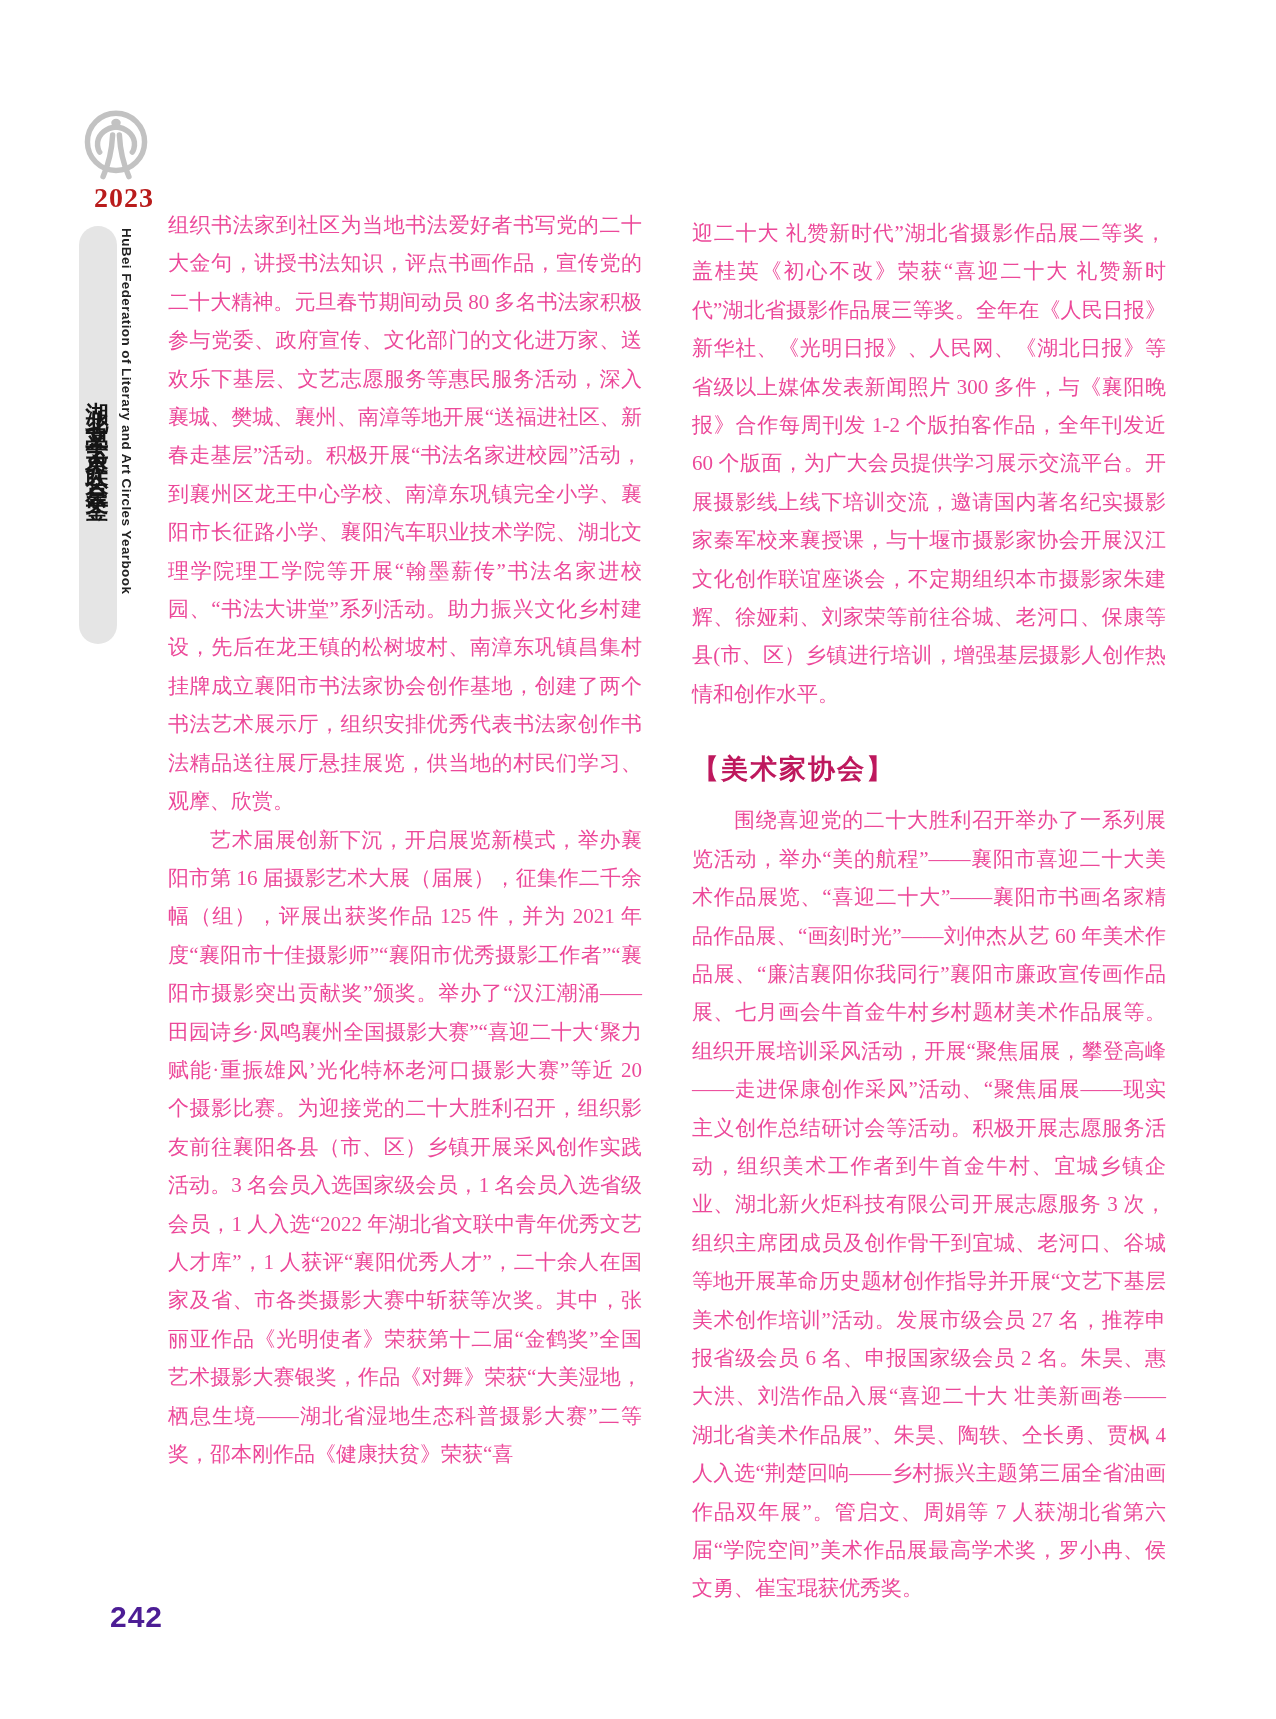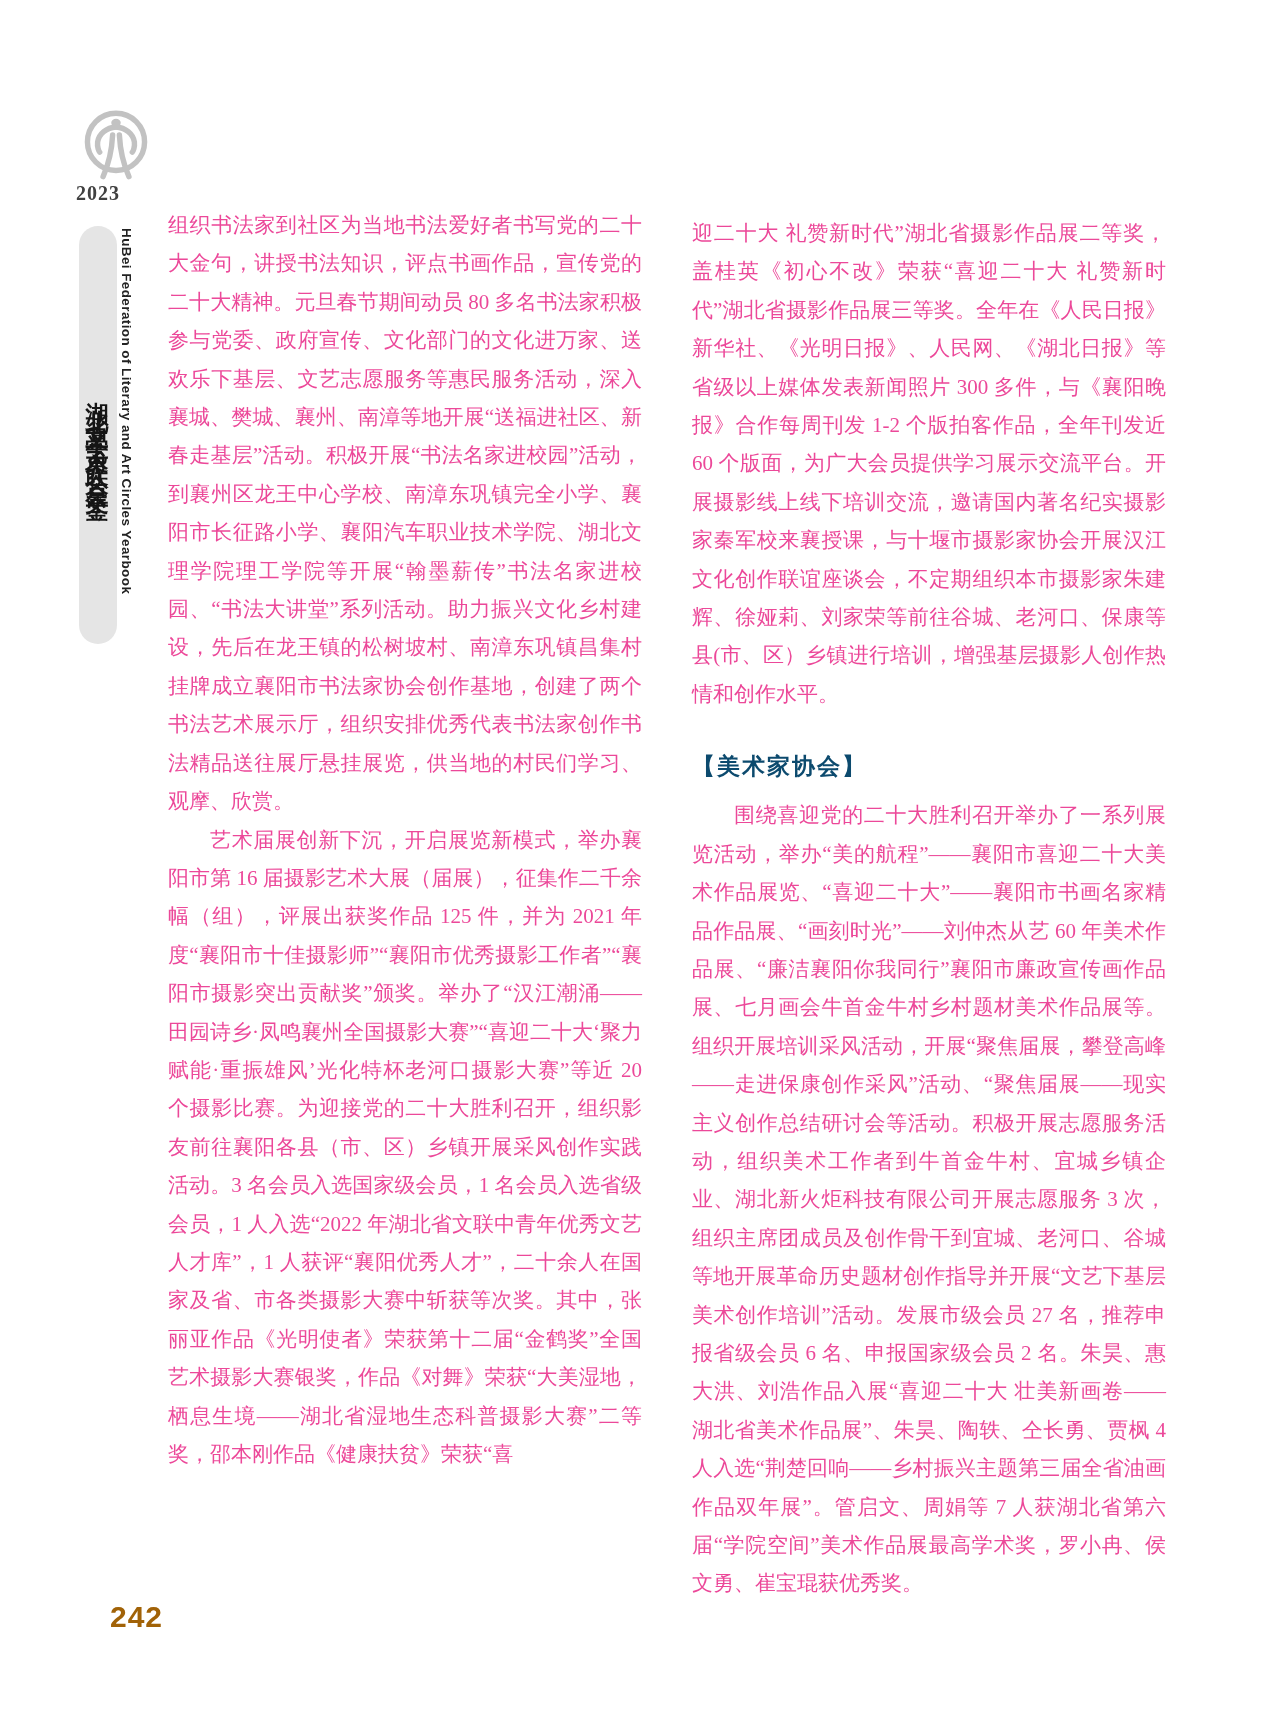--- a/index.html
+++ b/index.html
@@ -7,23 +7,23 @@
     width:1276px;height:1719px;
     background:#ffffff;
     position:relative;
     font-family:"Liberation Serif","DejaVu Serif",serif;
     color:#1c1c1c;
     overflow:hidden;
   }
   .logo{position:absolute;left:82px;top:106px;width:68px;height:84px;}
   .year{
     position:absolute;left:76px;top:182px;width:78px;
-    text-align:left;
+    text-align:right;
     font-family:"Liberation Serif","DejaVu Serif",serif;
-    font-weight:bold;font-size:20px;letter-spacing:1px;color:#404040;
+    font-weight:bold;font-size:28px;letter-spacing:1px;color:#b91c1c;
   }
   .side-pill{
     position:absolute;left:79px;top:226px;width:38px;height:418px;
     background:#e5e5e5;border-radius:19px;
     display:flex;align-items:center;justify-content:center;
   }
   .side-pill .cn{
     writing-mode:vertical-rl;text-orientation:upright;
     font-family:"Liberation Sans","DejaVu Sans",sans-serif;
     font-weight:bold;font-size:23px;letter-spacing:8px;color:#151515;
@@ -42,26 +42,26 @@
   p.body{
     margin:0;
     font-size:21px;line-height:38.4px;
     text-align:justify;text-justify:inter-ideograph;
     color:#ec4899;
   }
   p.indent{text-indent:2em;}
   h2.section{
     margin:38px 0 14px 0;
     font-family:Liberation Mono, monospace;
-    font-weight:bold;font-size:23px;letter-spacing:2px;color:#0c4a6e;
+    font-weight:bold;font-size:27px;letter-spacing:2px;color:#be185d;
   }
   .pagenum{
     position:absolute;left:110px;top:1600px;
     font-family:"Liberation Sans","DejaVu Sans",sans-serif;
-    font-weight:bold;font-size:30px;color:#a16207;letter-spacing:1px;
+    font-weight:bold;font-size:30px;color:#4c1d95;letter-spacing:1px;
   }
 </style>
 </head>
 <body>
 
 <div>
 
   <svg class="logo" viewBox="0 0 100 122" aria-hidden="true">
     <g stroke="#c2c2c2" stroke-width="8" fill="none" stroke-linecap="round">
       <circle cx="50" cy="52" r="42"></circle>

